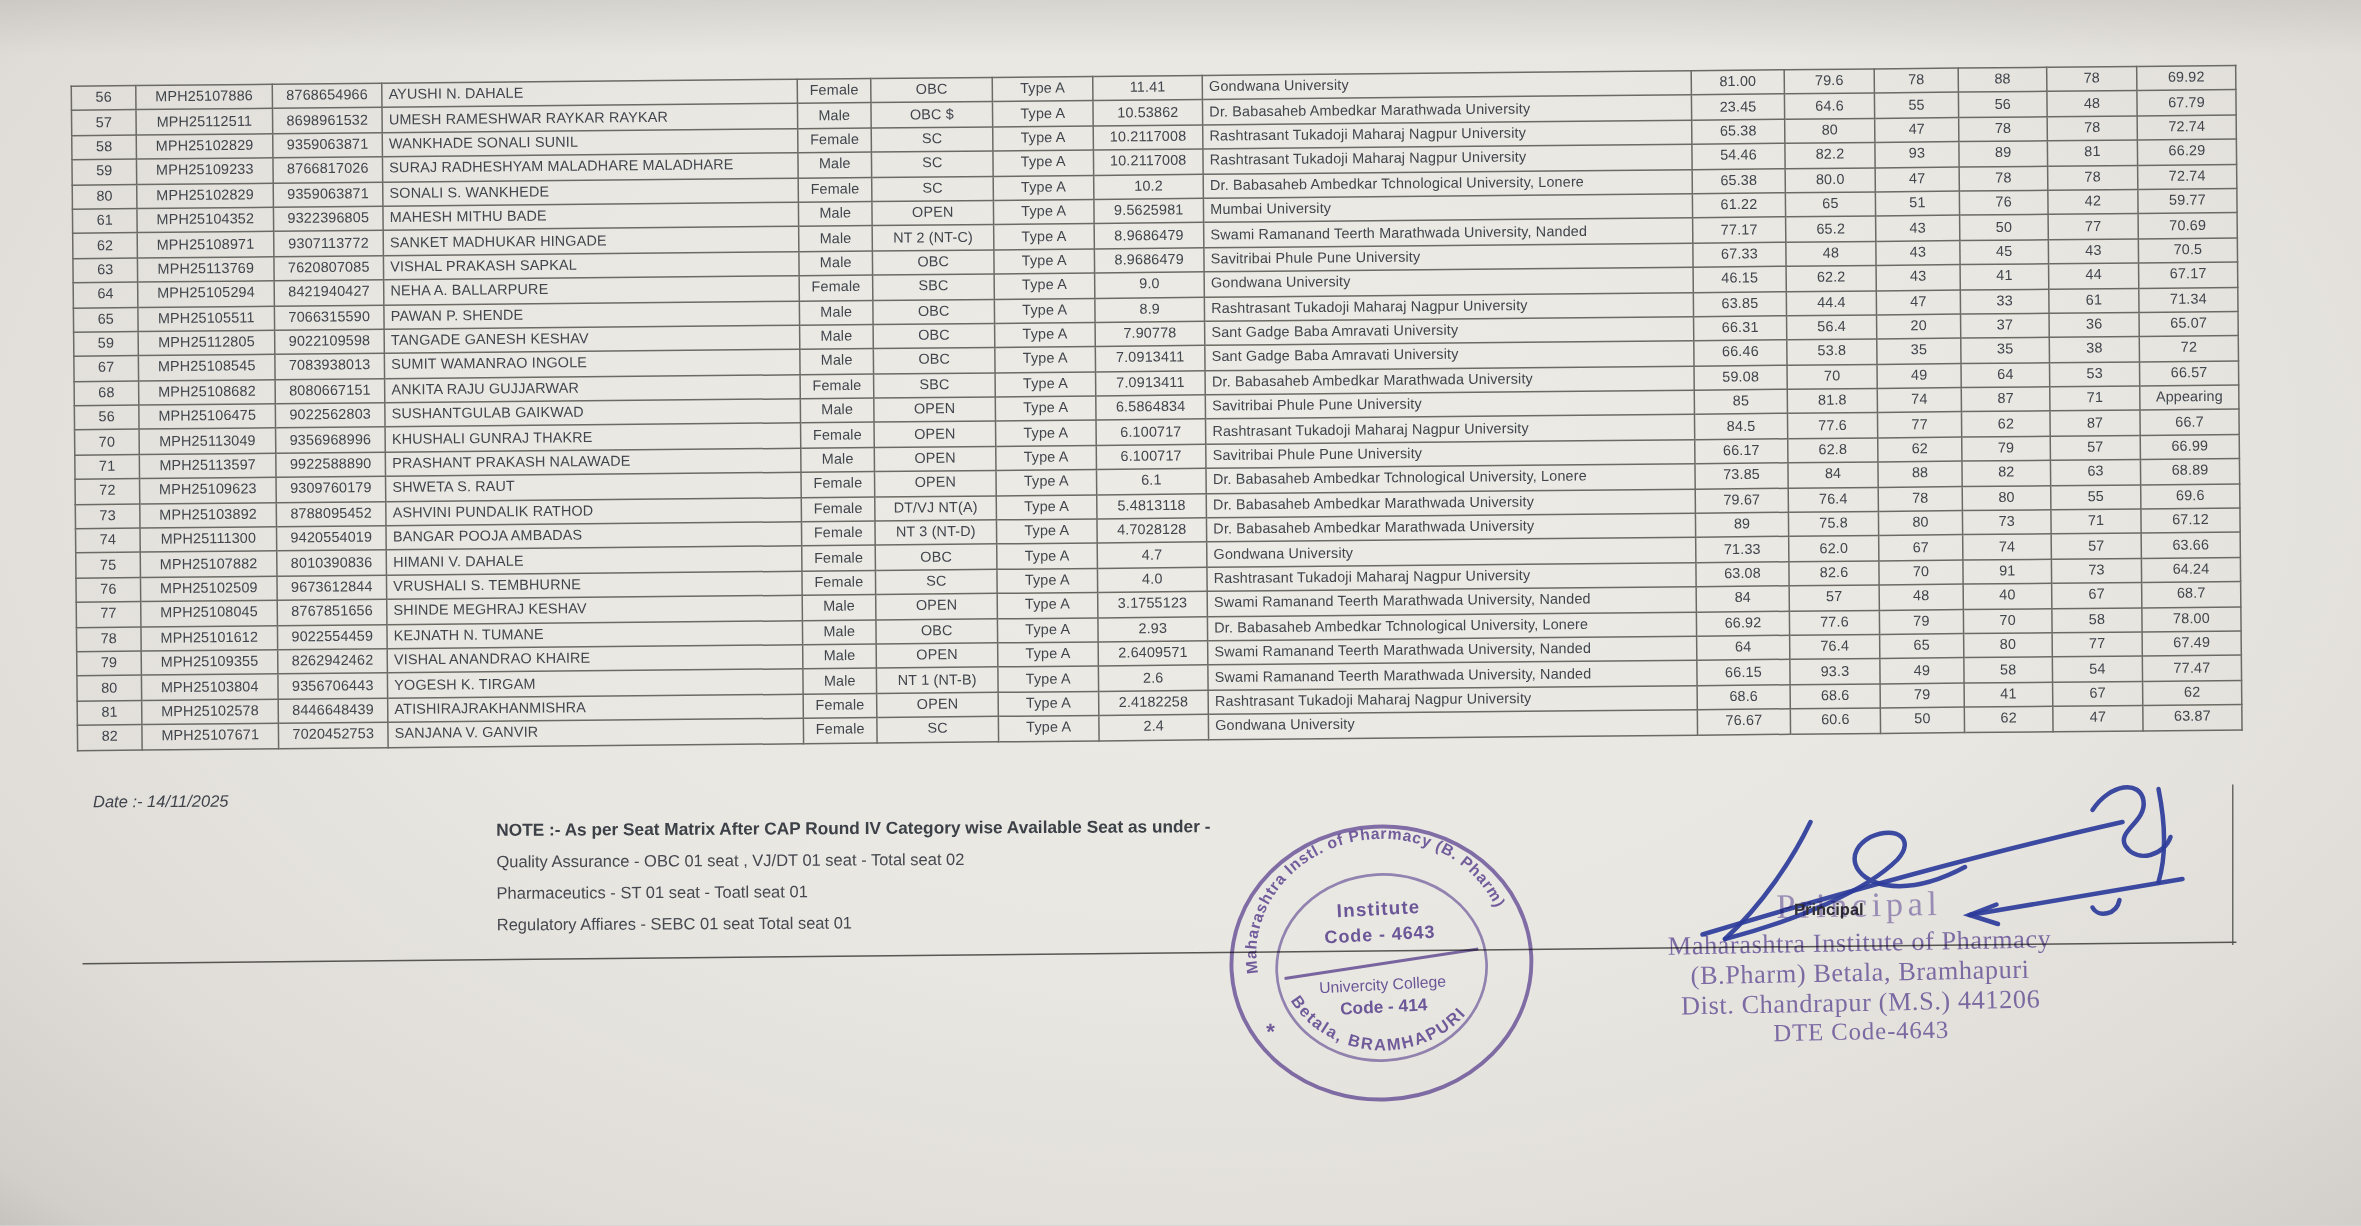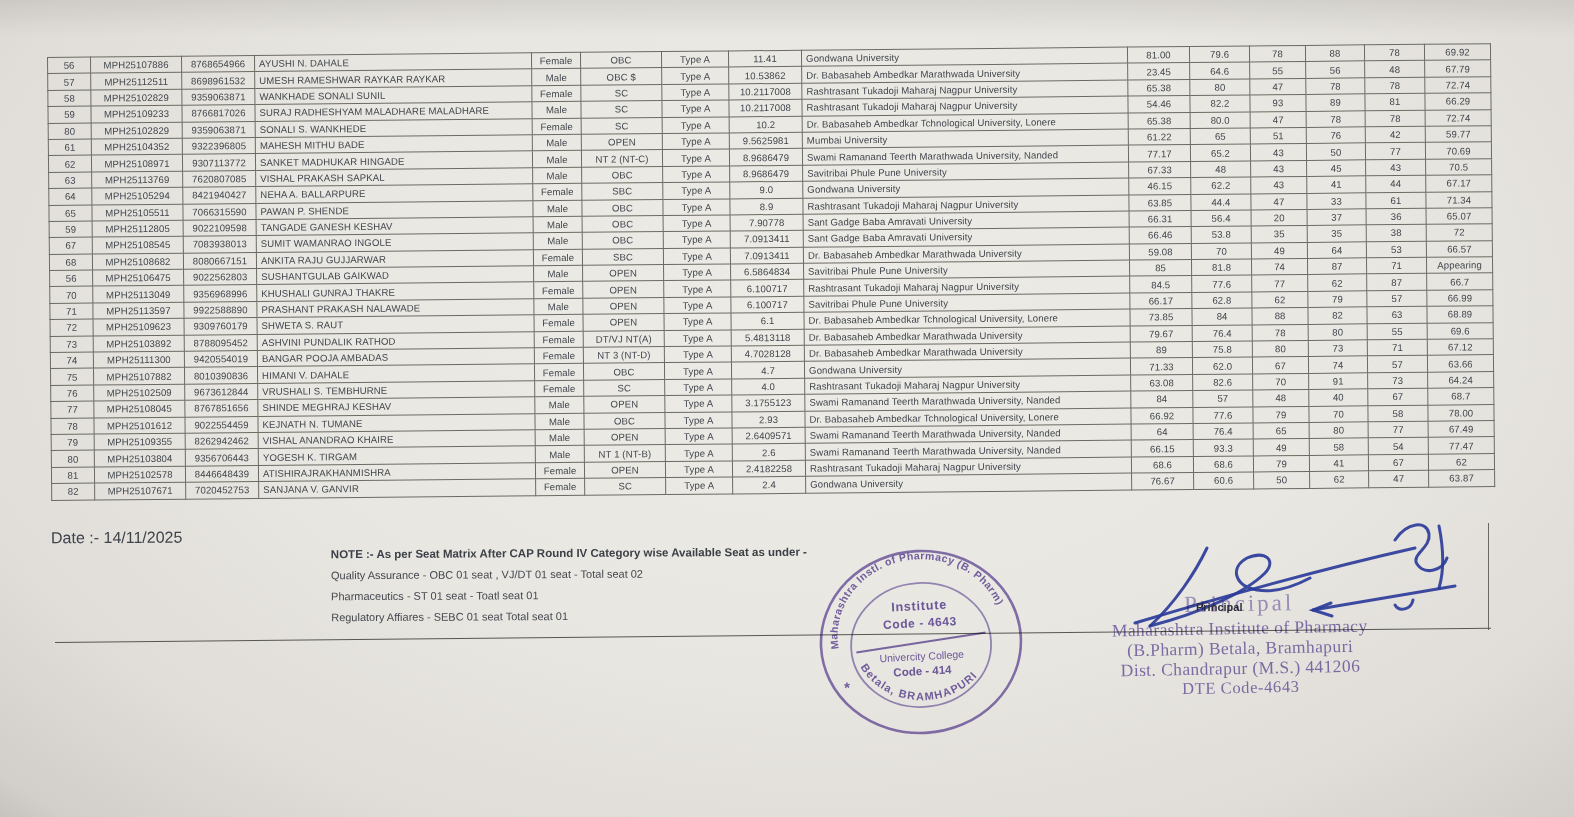--- a/index.html
+++ b/index.html
@@ -26,21 +26,21 @@
     border-collapse:collapse;table-layout:fixed;width:1443px;
     font-family:"Liberation Sans",sans-serif;font-size:9.6px;color:#41464d;
   }
   table.records td{
     border:1px solid #6b6b64;height:15.4px;padding:0 2px;
     white-space:nowrap;overflow:hidden;text-align:center;
     letter-spacing:.1px;
   }
   table.records td.c3, table.records td.c8{text-align:left;padding-left:4px;}
   
-  .date-line{position:absolute;left:51px;top:529px;font-size:16px;color:#3f434b;transform:rotate(-0.3deg);}
+  .date-line{position:absolute;left:62px;top:529px;font-size:11px;color:#3f434b;transform:rotate(-0.3deg);font-style:italic;}
   .note{position:absolute;left:331px;top:543px;color:#45484f;transform:rotate(-0.3deg);line-height:21px;}
   .note-title{font-weight:bold;font-size:11.5px;color:#3c4047;}
   .note-line{font-size:11px;}
   
   .fold-line{
     position:absolute;left:55px;top:642px;width:1436px;height:1.4px;background:#3d3d3a;
     transform:rotate(-0.57deg);transform-origin:0 0;opacity:.85;
   }
   .page-edge-vertical{
     position:absolute;left:1488px;top:523px;width:1.4px;height:107px;background:#4a4a47;opacity:.8;

